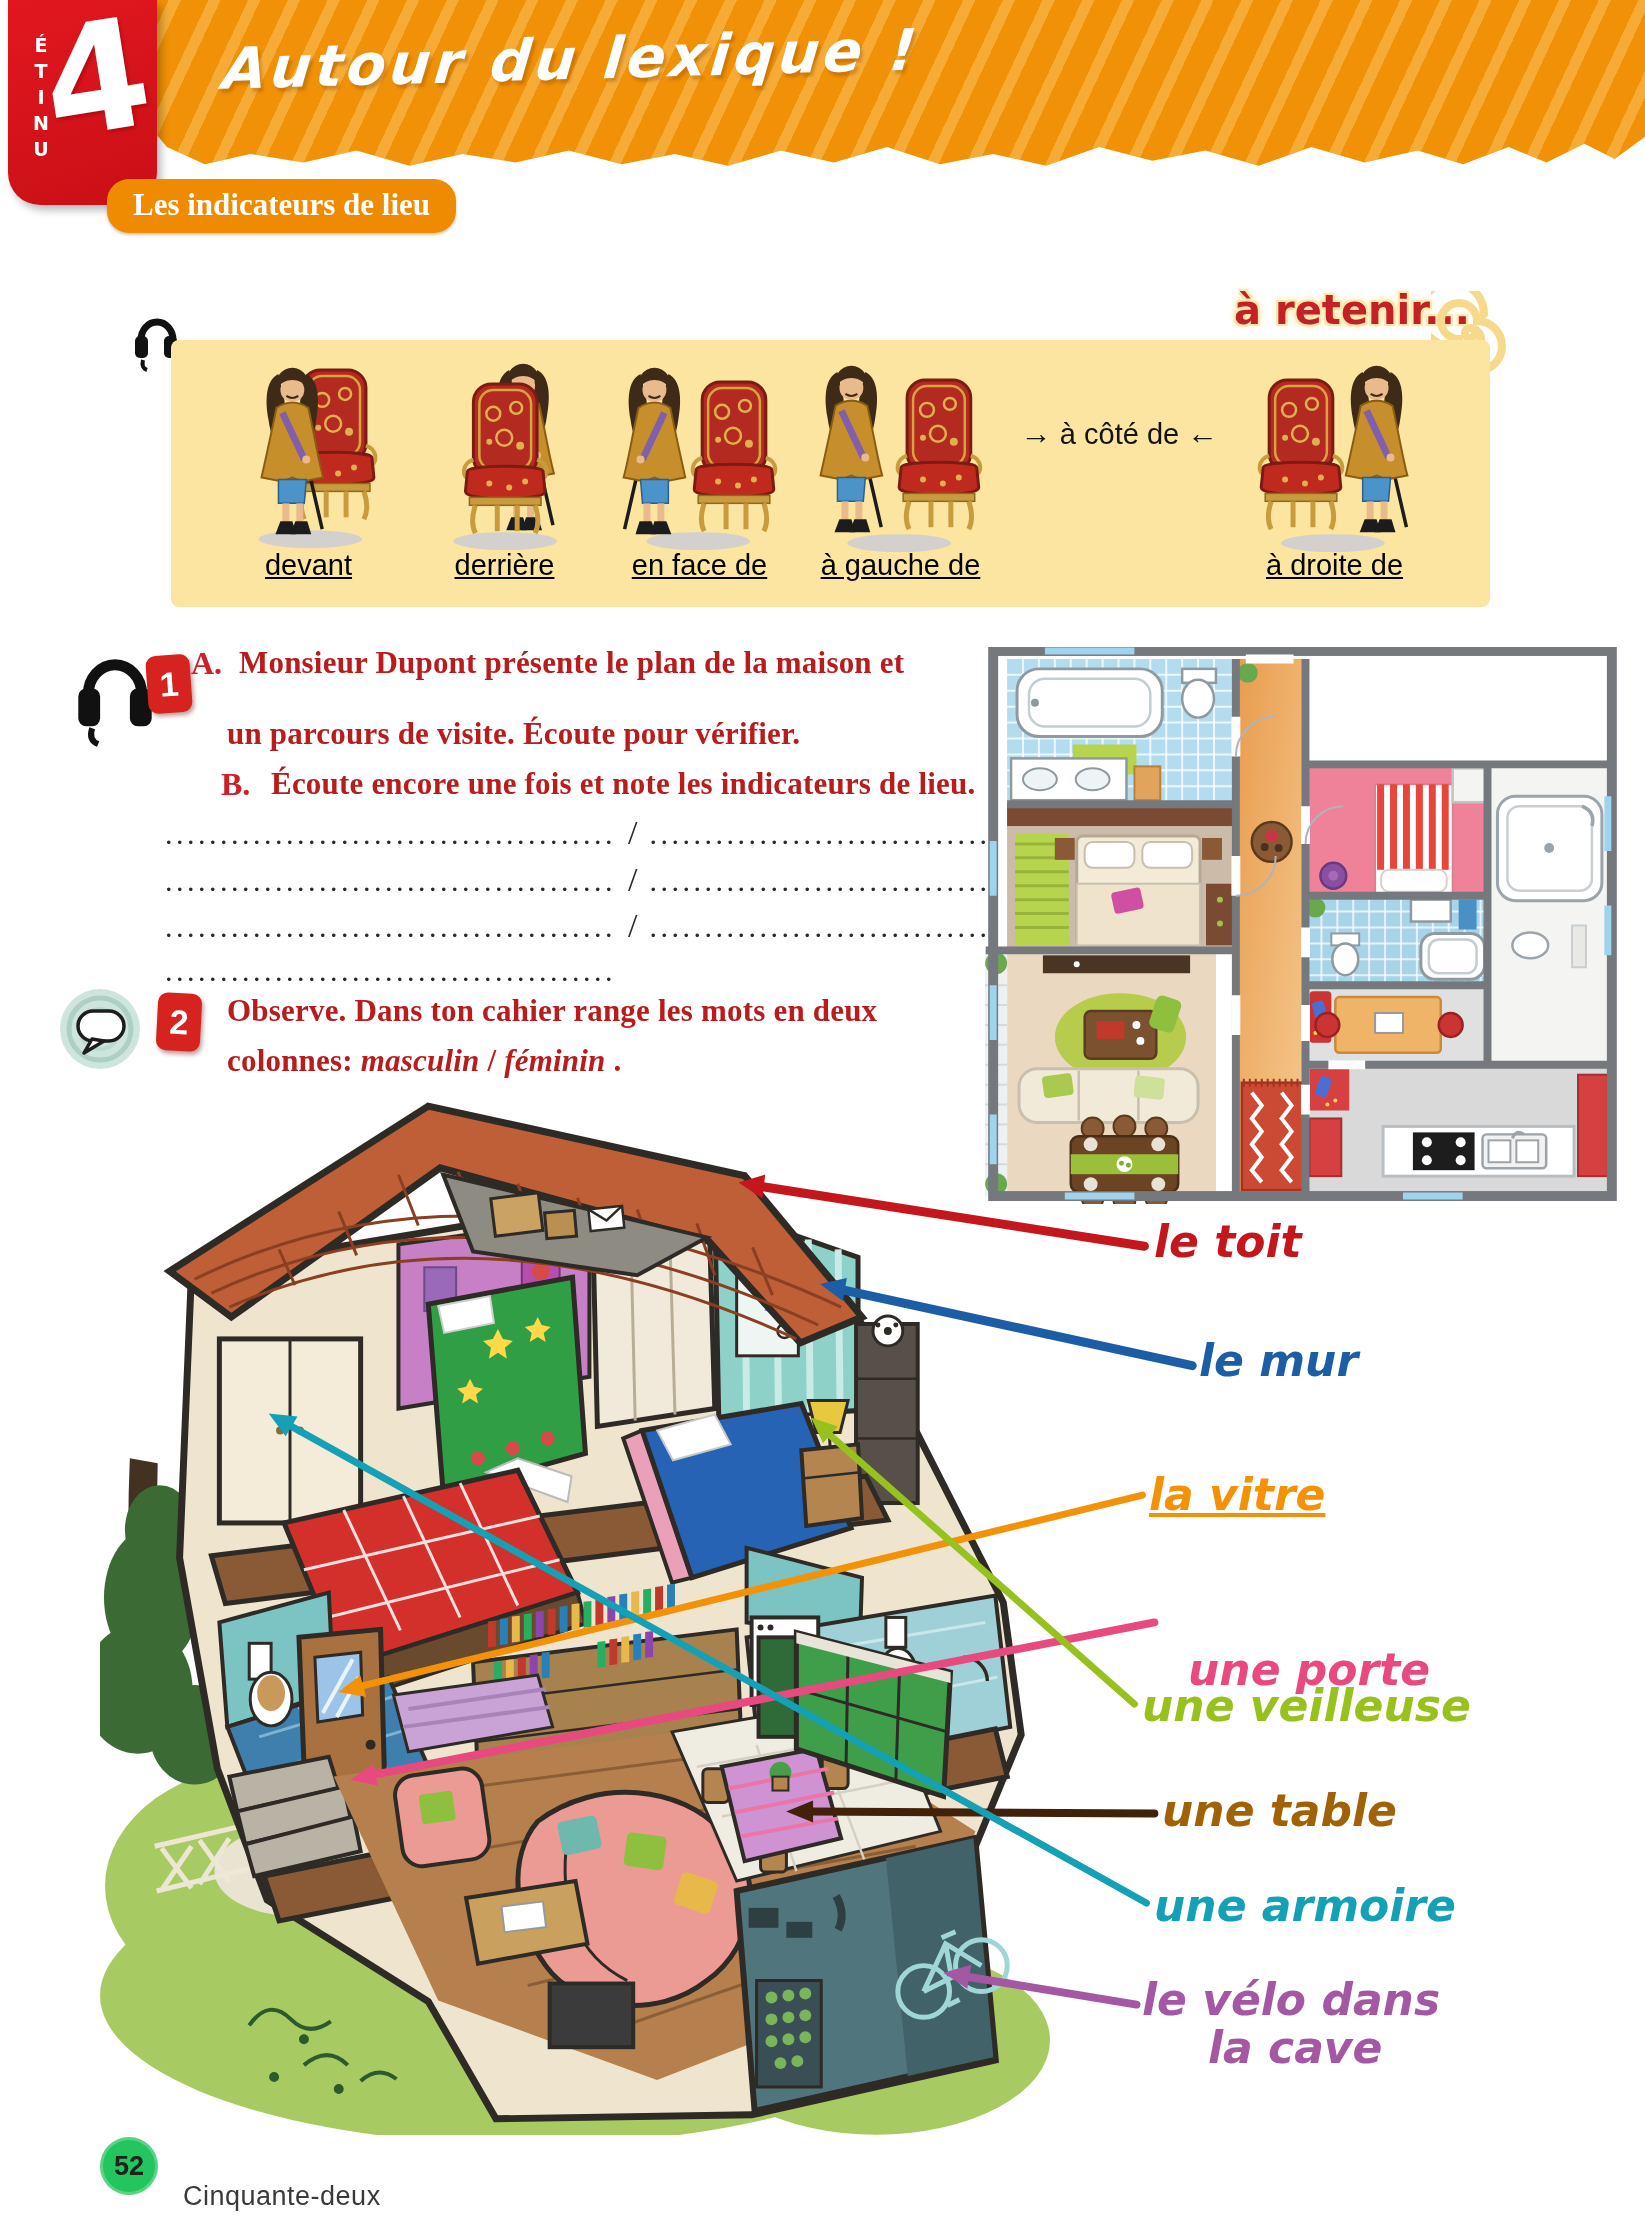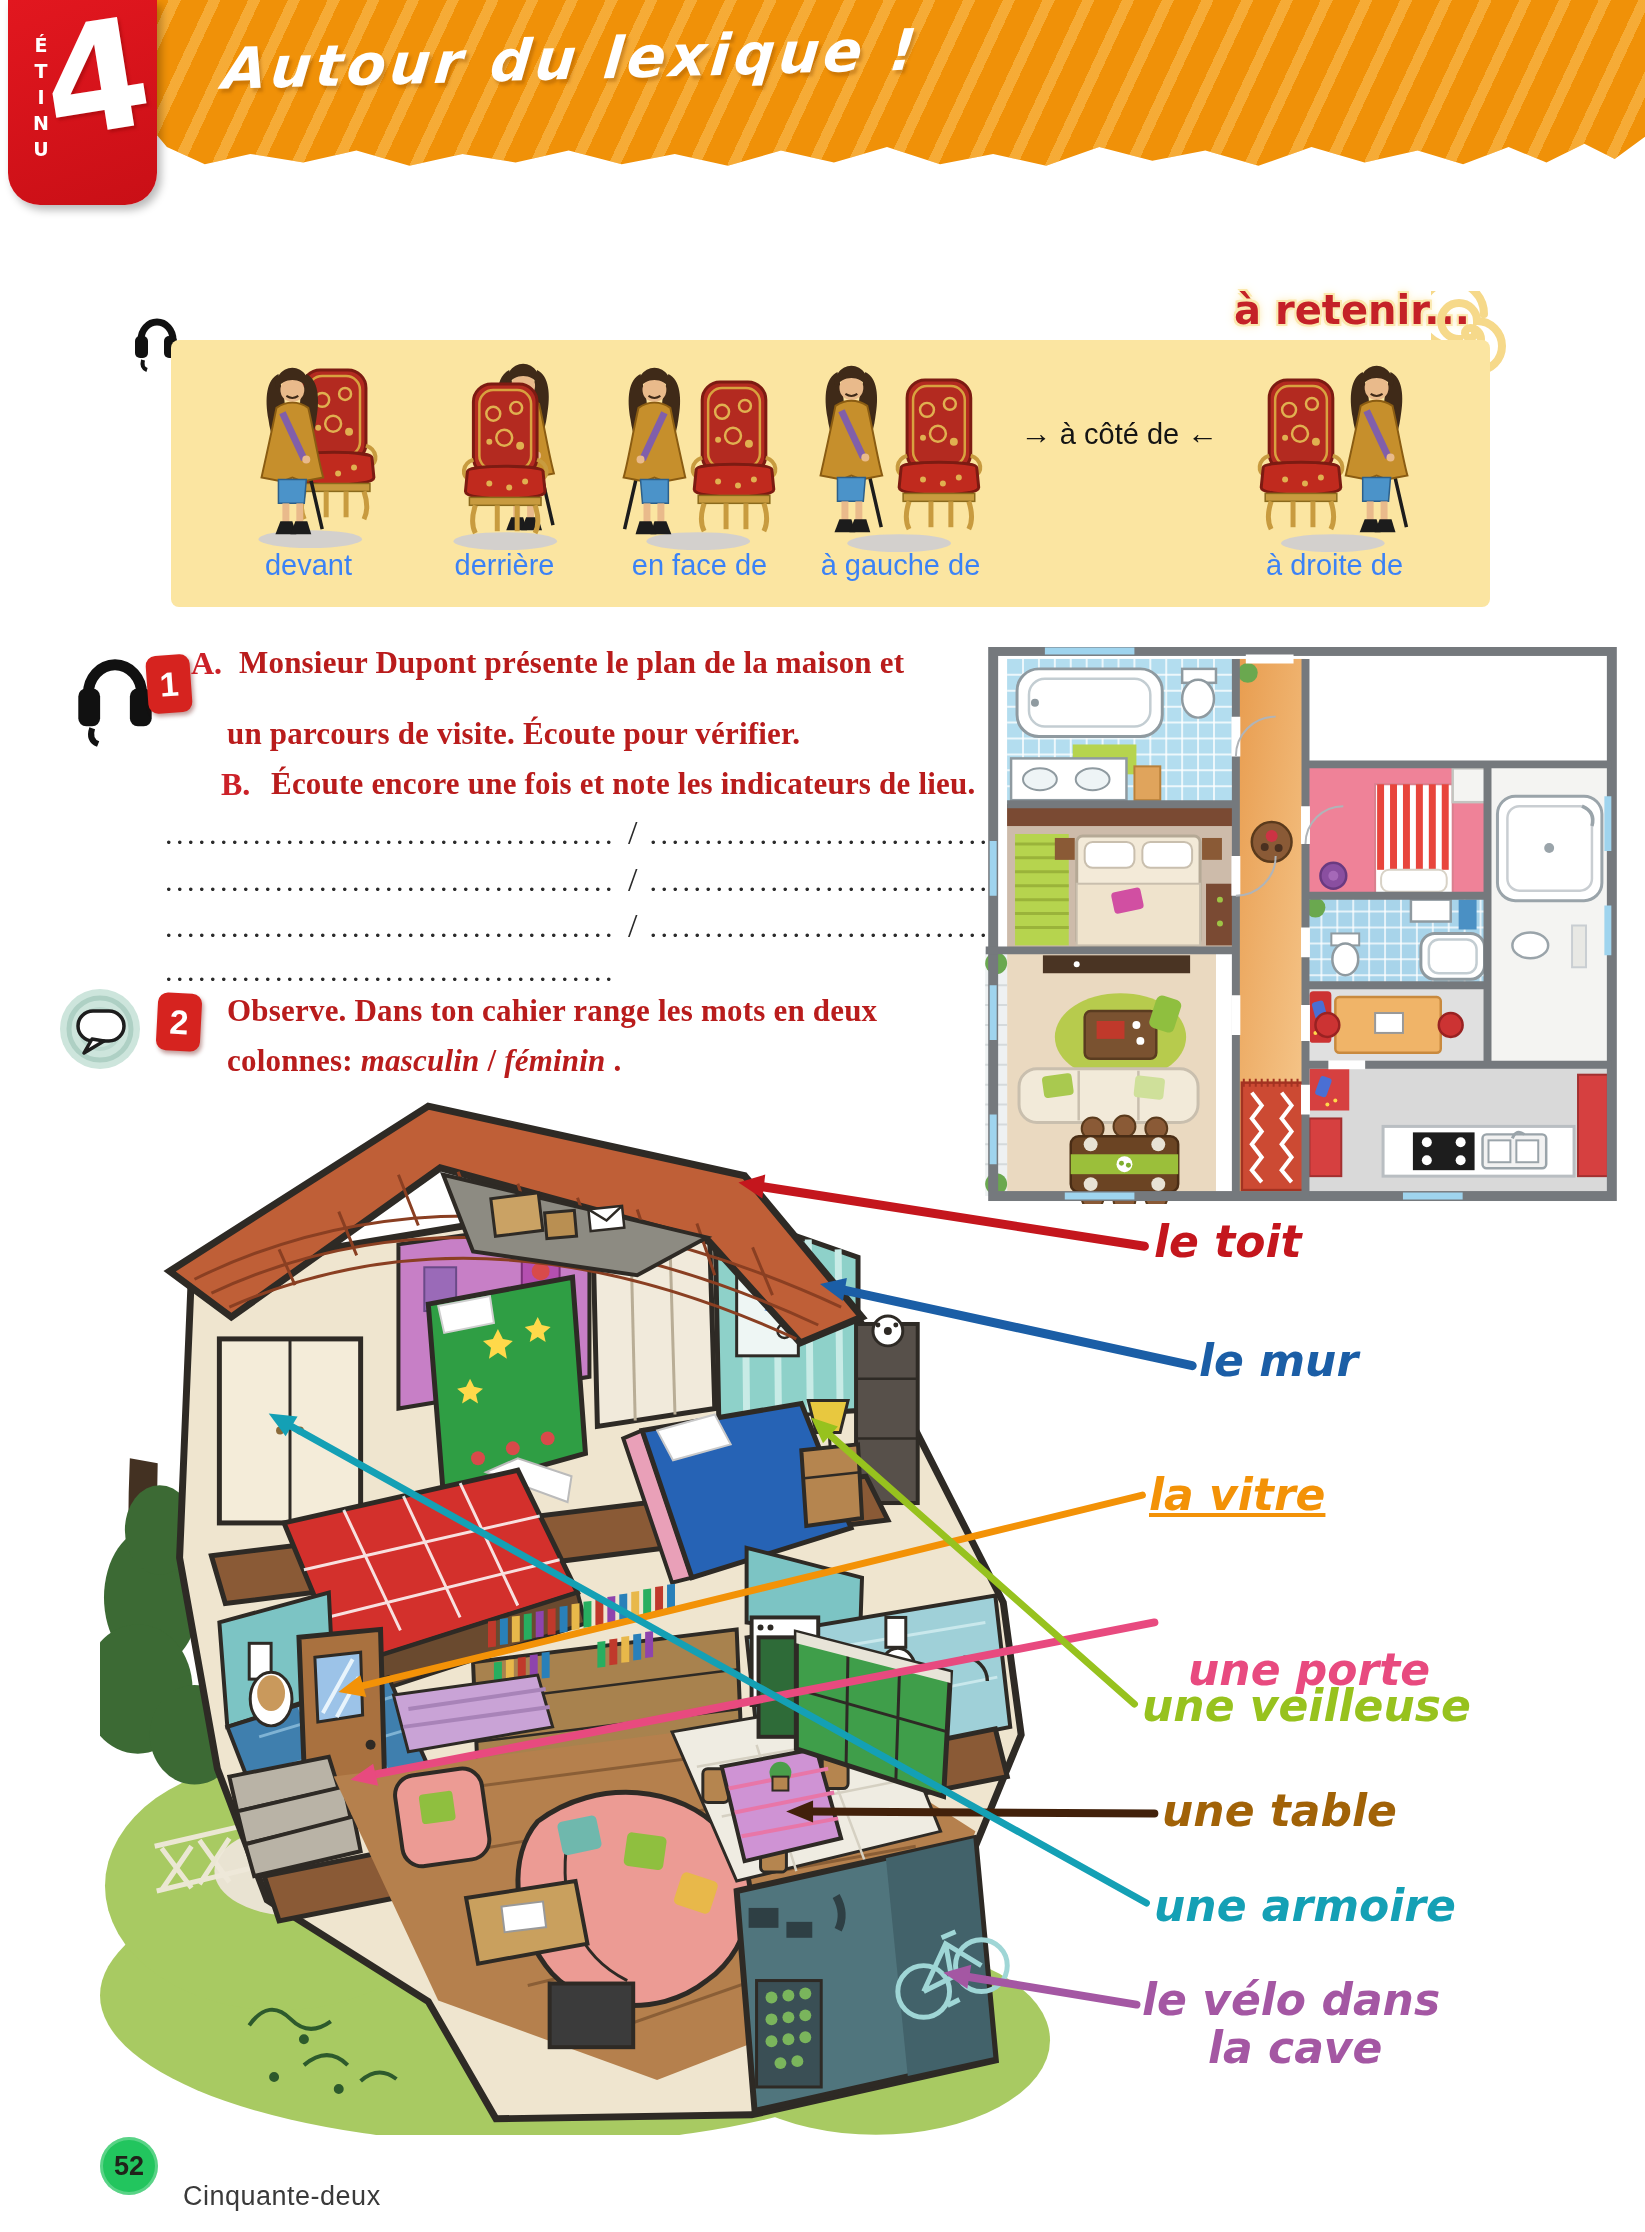--- a/index.html
+++ b/index.html
@@ -25,21 +25,21 @@
   
   #section-pill{left:107px;top:179px;background:#ee8b00;color:#fff;border-radius:22px;
     padding:8px 26px 10px;font:700 31px "Liberation Serif",serif;
     box-shadow:0 2px 3px rgba(150,80,0,.35);}
   #reminder{left:1234px;top:287px;color:#c42127;font:700 40px "DejaVu Sans",sans-serif;
     text-shadow:0 0 6px #fbe9b0,0 0 12px #fbe9b0,2px 2px 0 #fbe9b0,-2px 2px 0 #fbe9b0,2px -2px 0 #fbe9b0,-2px -2px 0 #fbe9b0;}
 
   
   #vocab-panel{left:171px;top:340px;width:1319px;height:267px;background:#fbe5a1;border-radius:8px;}
   .panel-label{position:absolute;top:549px;width:199px;text-align:center;
-    font:29px "Liberation Sans",sans-serif;color:#3b82f6;}
+    font:29px "Liberation Sans",sans-serif;color:#000000;text-decoration:underline;}
   #cote-note{left:1013px;top:416px;width:213px;text-align:center;
     font:29px "Liberation Sans",sans-serif;color:#141414;}
   #cote-note .ar{font-size:31px;}
 
   
   .num-badge{position:absolute;width:44px;height:58px;background:#d6231f;border-radius:10px;
     color:#fff;font:700 34px "Liberation Sans",sans-serif;display:flex;align-items:center;
     justify-content:center;box-shadow:2px 3px 4px rgba(100,10,5,.4);}
   .ex-letter{position:absolute;color:#cc2128;font:700 32px "Liberation Serif",serif;}
   .ex-text{position:absolute;color:#b91c1c;font:700 31px "Liberation Serif",serif;letter-spacing:0.2px;}
@@ -79,20 +79,21 @@
   <div id="unit-badge" class="abs"></div>
   <div id="unit-letters" class="abs">
     <span>U</span>
     <span>N</span>
     <span>I</span>
     <span>T</span>
     <span>É</span>
   </div>
   <div id="unit-number" class="abs">4</div>
 
+  <div id="section-pill" class="abs">Les indicateurs de lieu</div>
   <div id="reminder" class="abs">à retenir...</div>
 
   <svg class="abs" style="left:1431px;top:291px" width="84" height="84" viewBox="0 0 84 84">
     <path d="M44,42 a5,5 0 1 1 -5,-5 a11,11 0 1 1 -11,11 a18,18 0 1 1 18,-18 a25,25 0 1 1 -25,25 a32,32 0 1 1 32,-32" fill="none" stroke="#f6d98a" stroke-width="8" stroke-linecap="round"></path>
   </svg>
 
   <svg class="abs" style="left:133px;top:302px" width="46" height="70" viewBox="0 0 46 70">
     <path d="M8,38 A16,18 0 0 1 40,38" fill="none" stroke="#111" stroke-width="7"></path>
     <rect x="2" y="34" width="13" height="22" rx="5" fill="#111"></rect>
     <rect x="31" y="34" width="13" height="22" rx="5" fill="#111"></rect>

